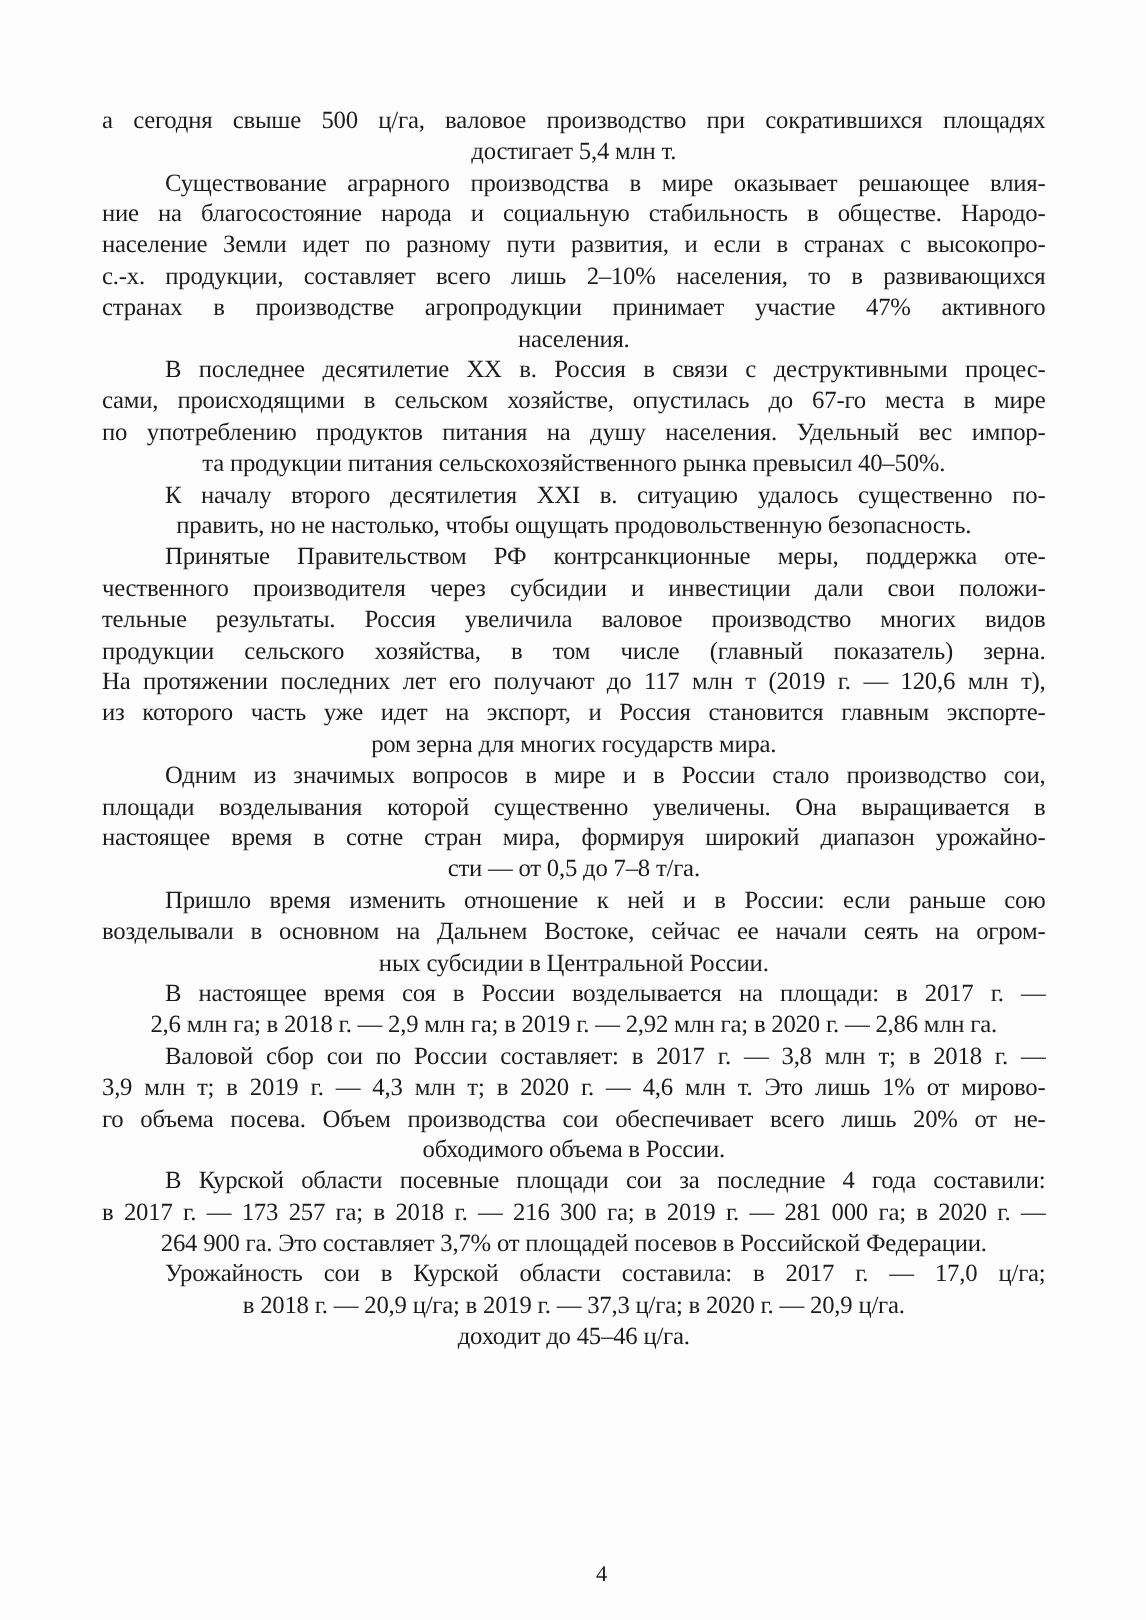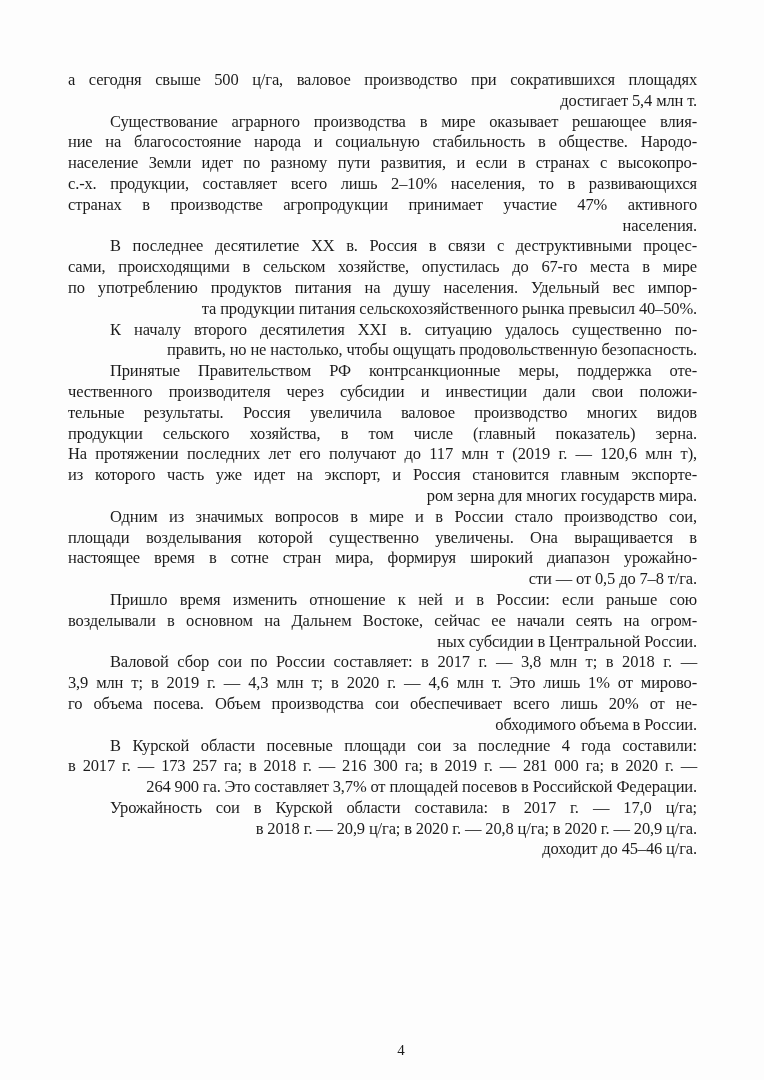--- a/index.html
+++ b/index.html
@@ -25,21 +25,21 @@
   }
   .para {
     margin: 0;
     padding: 0;
   }
   .line {
     font-size: 16.5px;
     line-height: 20.8px;
     letter-spacing: -0.15px;
     white-space: normal;
-    text-align: right;
+    text-align: center;
   }
   .line.just {
     text-align: justify;
     text-align-last: justify;
     text-justify: inter-word;
   }
   .line.indent {
     padding-left: 42px;
   }
   .page-number {
@@ -93,32 +93,36 @@
         <div class="line just">площади возделывания которой существенно увеличены. Она выращивается в</div>
         <div class="line just">настоящее время в сотне стран мира, формируя широкий диапазон урожайно-</div>
         <div class="line last">сти — от 0,5 до 7–8 т/га.</div>
       </div>
       <div class="para">
         <div class="line just indent">Пришло время изменить отношение к ней и в России: если раньше сою</div>
         <div class="line just">возделывали в основном на Дальнем Востоке, сейчас ее начали сеять на огром-</div>
         <div class="line last">ных субсидии в Центральной России.</div>
       </div>
       <div class="para">
+        <div class="line just indent">В настоящее время соя в России возделывается на площади: в 2017 г. —</div>
+        <div class="line last">2,6 млн га; в 2018 г. — 2,9 млн га; в 2019 г. — 2,92 млн га; в 2020 г. — 2,86 млн га.</div>
+      </div>
+      <div class="para">
         <div class="line just indent">Валовой сбор сои по России составляет: в 2017 г. — 3,8 млн т; в 2018 г. —</div>
         <div class="line just">3,9 млн т; в 2019 г. — 4,3 млн т; в 2020 г. — 4,6 млн т. Это лишь 1% от мирово-</div>
         <div class="line just">го объема посева. Объем производства сои обеспечивает всего лишь 20% от не-</div>
         <div class="line last">обходимого объема в России.</div>
       </div>
       <div class="para">
         <div class="line just indent">В Курской области посевные площади сои за последние 4 года составили:</div>
         <div class="line just">в 2017 г. — 173 257 га; в 2018 г. — 216 300 га; в 2019 г. — 281 000 га; в 2020 г. —</div>
         <div class="line last">264 900 га. Это составляет 3,7% от площадей посевов в Российской Федерации.</div>
       </div>
       <div class="para">
         <div class="line just indent">Урожайность сои в Курской области составила: в 2017 г. — 17,0 ц/га;</div>
-        <div class="line last">в 2018 г. — 20,9 ц/га; в 2020 г. — 20,8 ц/га; в 2020 г. — 20,9 ц/га.</div>
+        <div class="line last">в 2018 г. — 20,9 ц/га; в 2019 г. — 37,3 ц/га; в 2020 г. — 20,9 ц/га.</div>
       </div>
       <div class="para">
         <div class="line last">доходит до 45–46 ц/га.</div>
       </div>
     </div>
   <div class="page-number">4</div>
 </div>
 
 </body></html>

